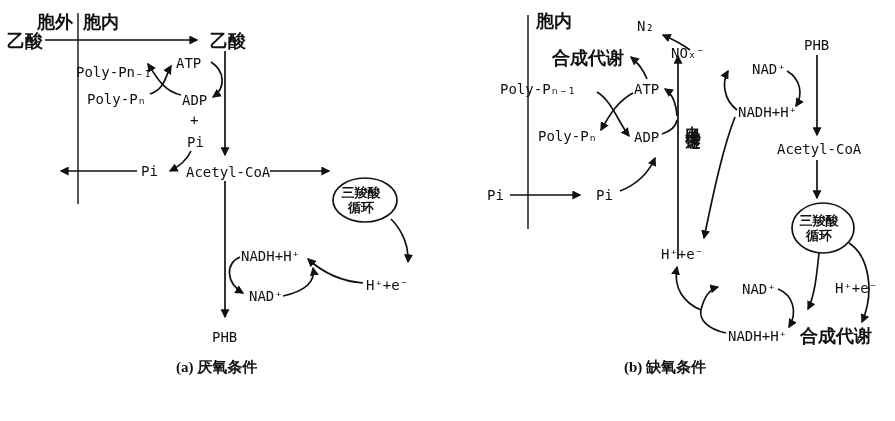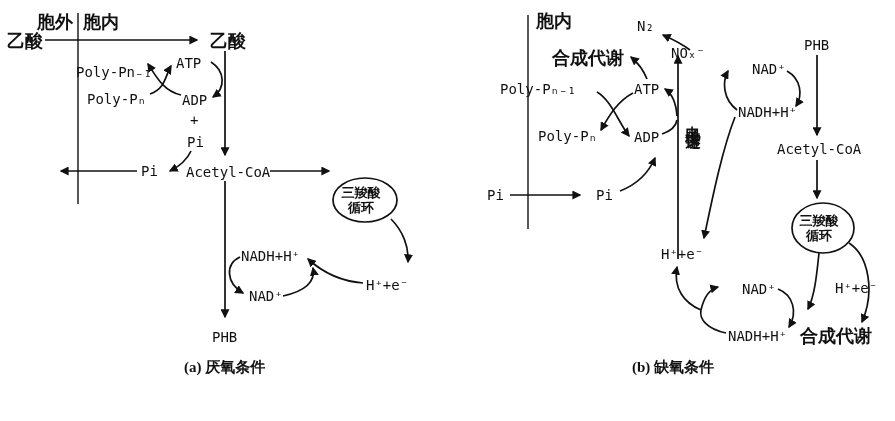--- a/index.html
+++ b/index.html
@@ -21,21 +21,21 @@
     font-family:"Liberation Serif","DejaVu Serif",serif;
     font-size:13px;line-height:15px;font-weight:bold;color:#111;white-space:nowrap;
   }
   .vtext{
     position:absolute;writing-mode:vertical-rl;text-orientation:upright;
     font-family:"Liberation Serif","DejaVu Serif",serif;
     font-size:15px;line-height:17px;font-weight:bold;letter-spacing:2px;color:#111;
   }
   .caption{
     position:absolute;font-family:"Liberation Serif","DejaVu Serif",serif;
-    font-size:15px;font-weight:bold;white-space:nowrap;color:#111;margin-left:8px;
+    font-size:15px;font-weight:bold;white-space:nowrap;color:#111;
   }
   .title{
     position:absolute;font-family:"Liberation Serif","DejaVu Serif",serif;
     font-size:19px;letter-spacing:1px;white-space:nowrap;color:#111;
   }
 </style>
 </head>
 <body>
 
 <div id="canvas">

